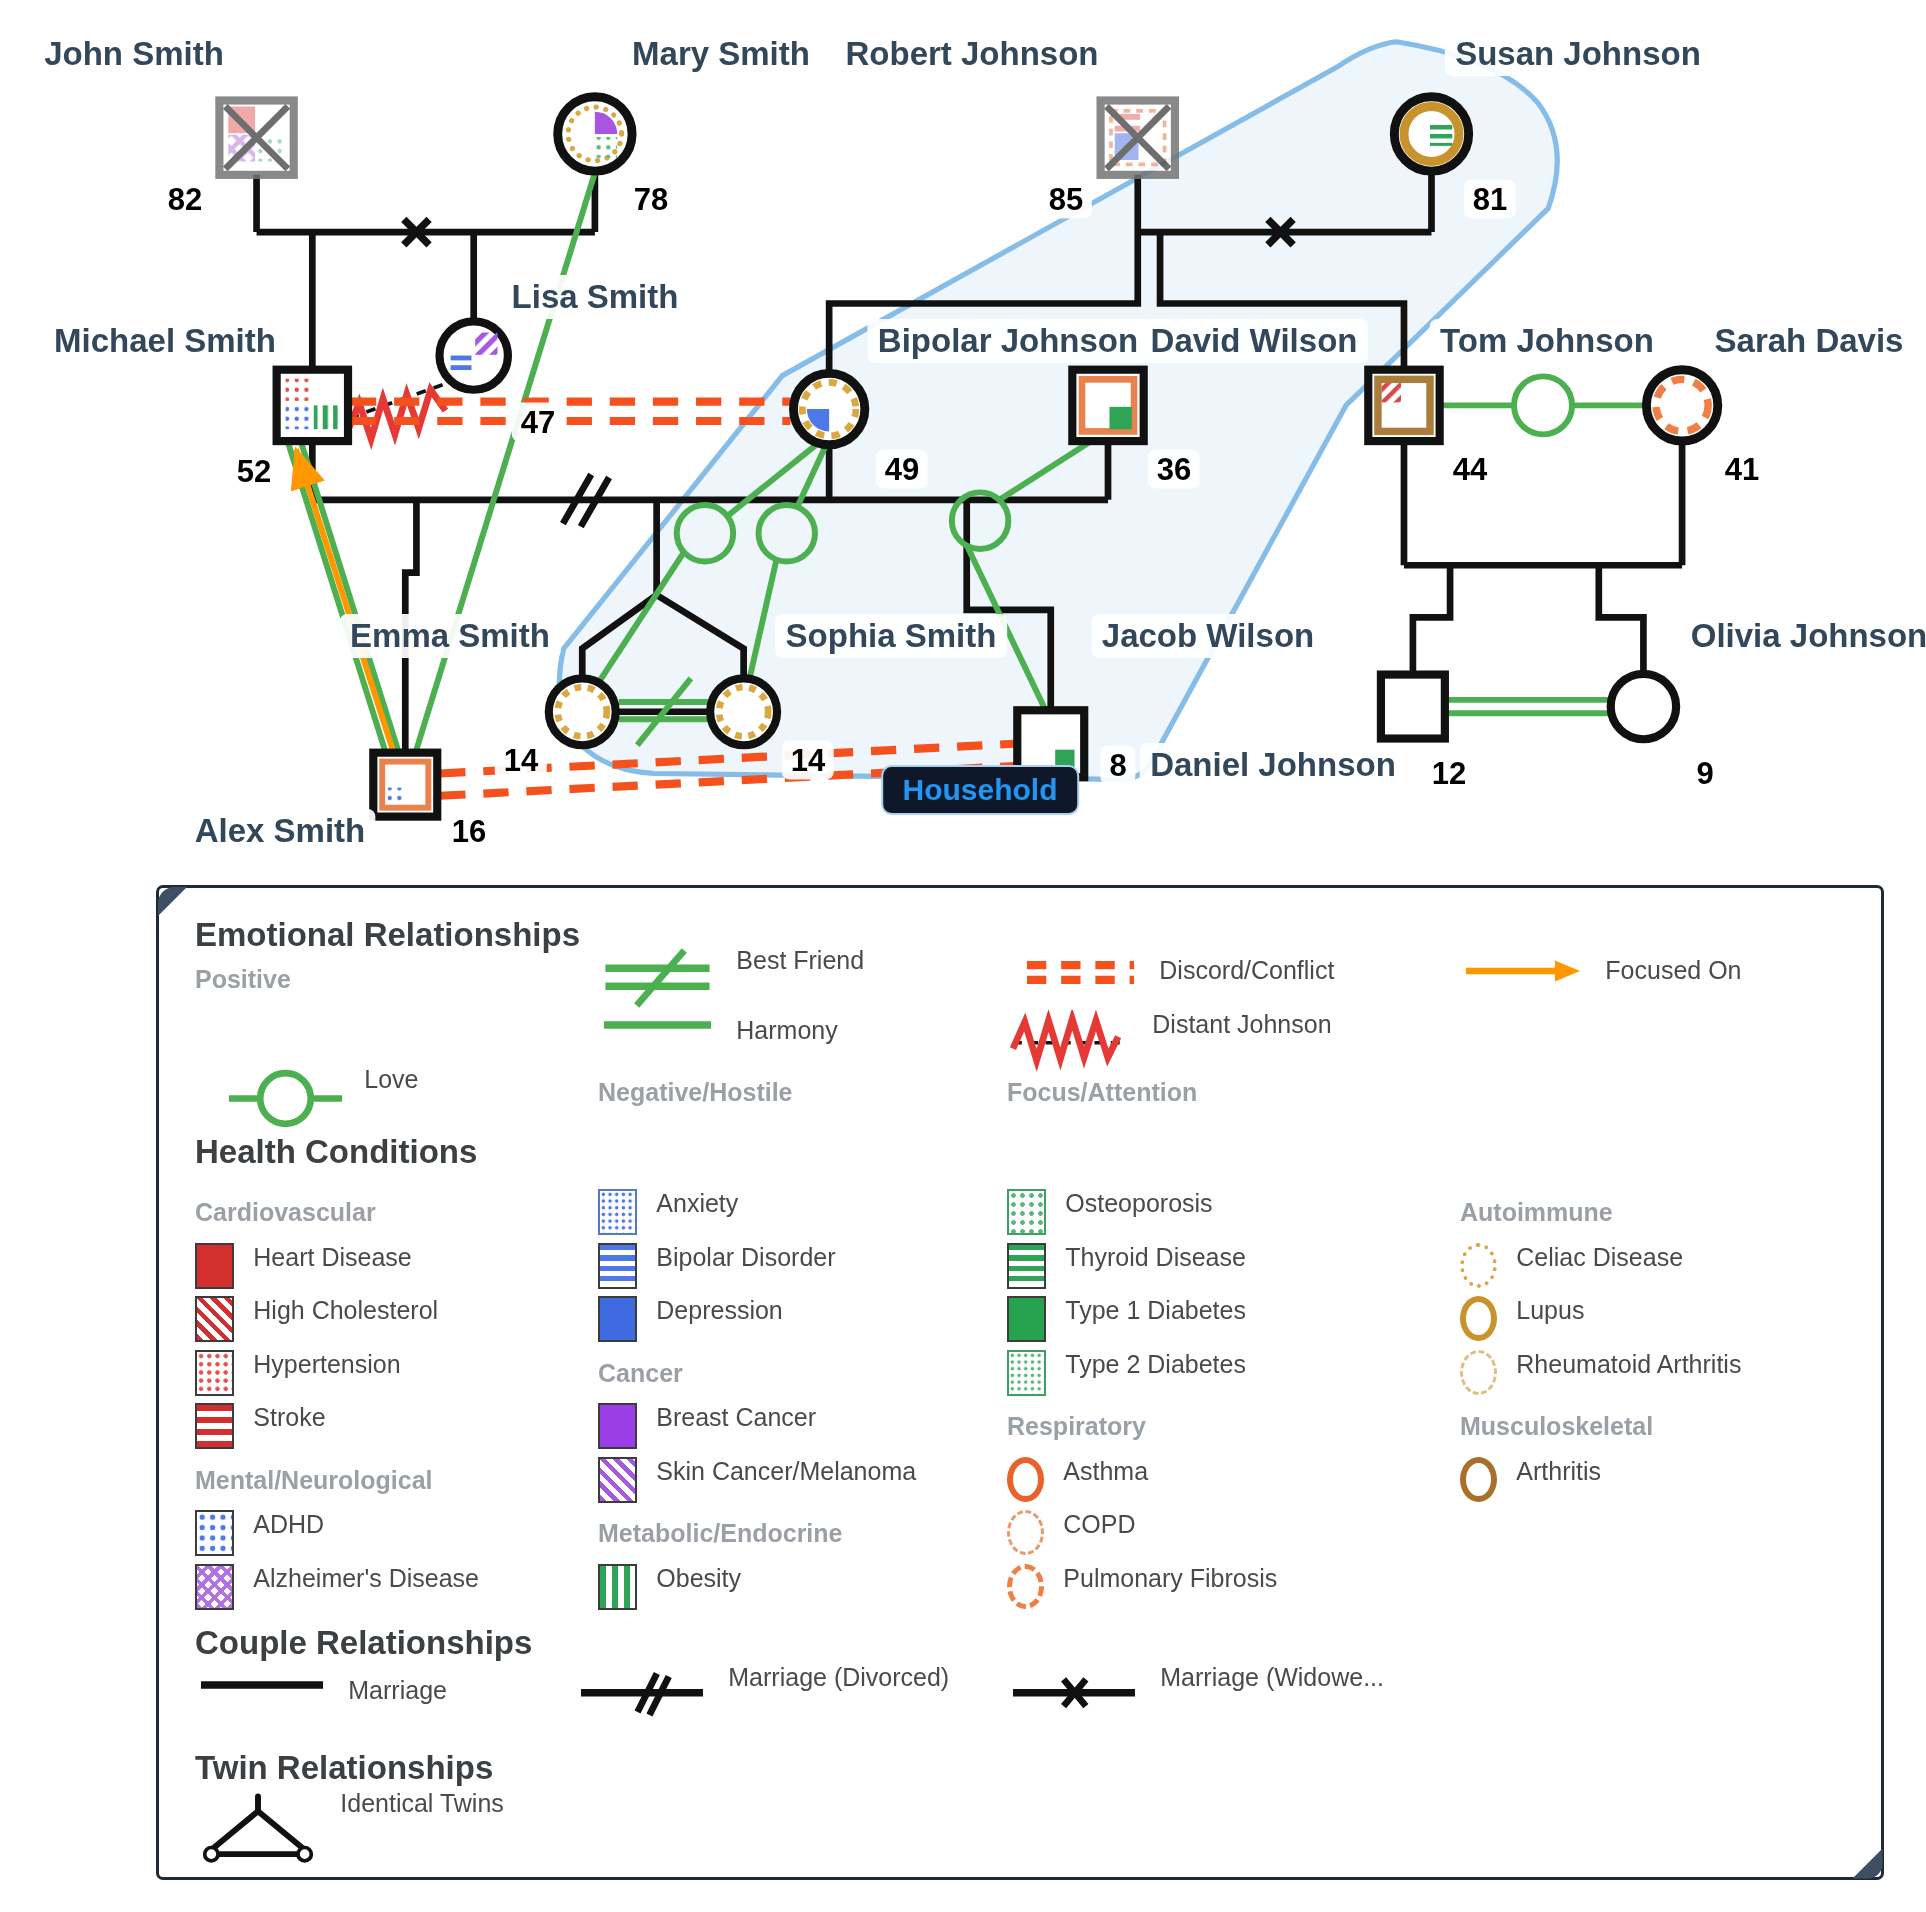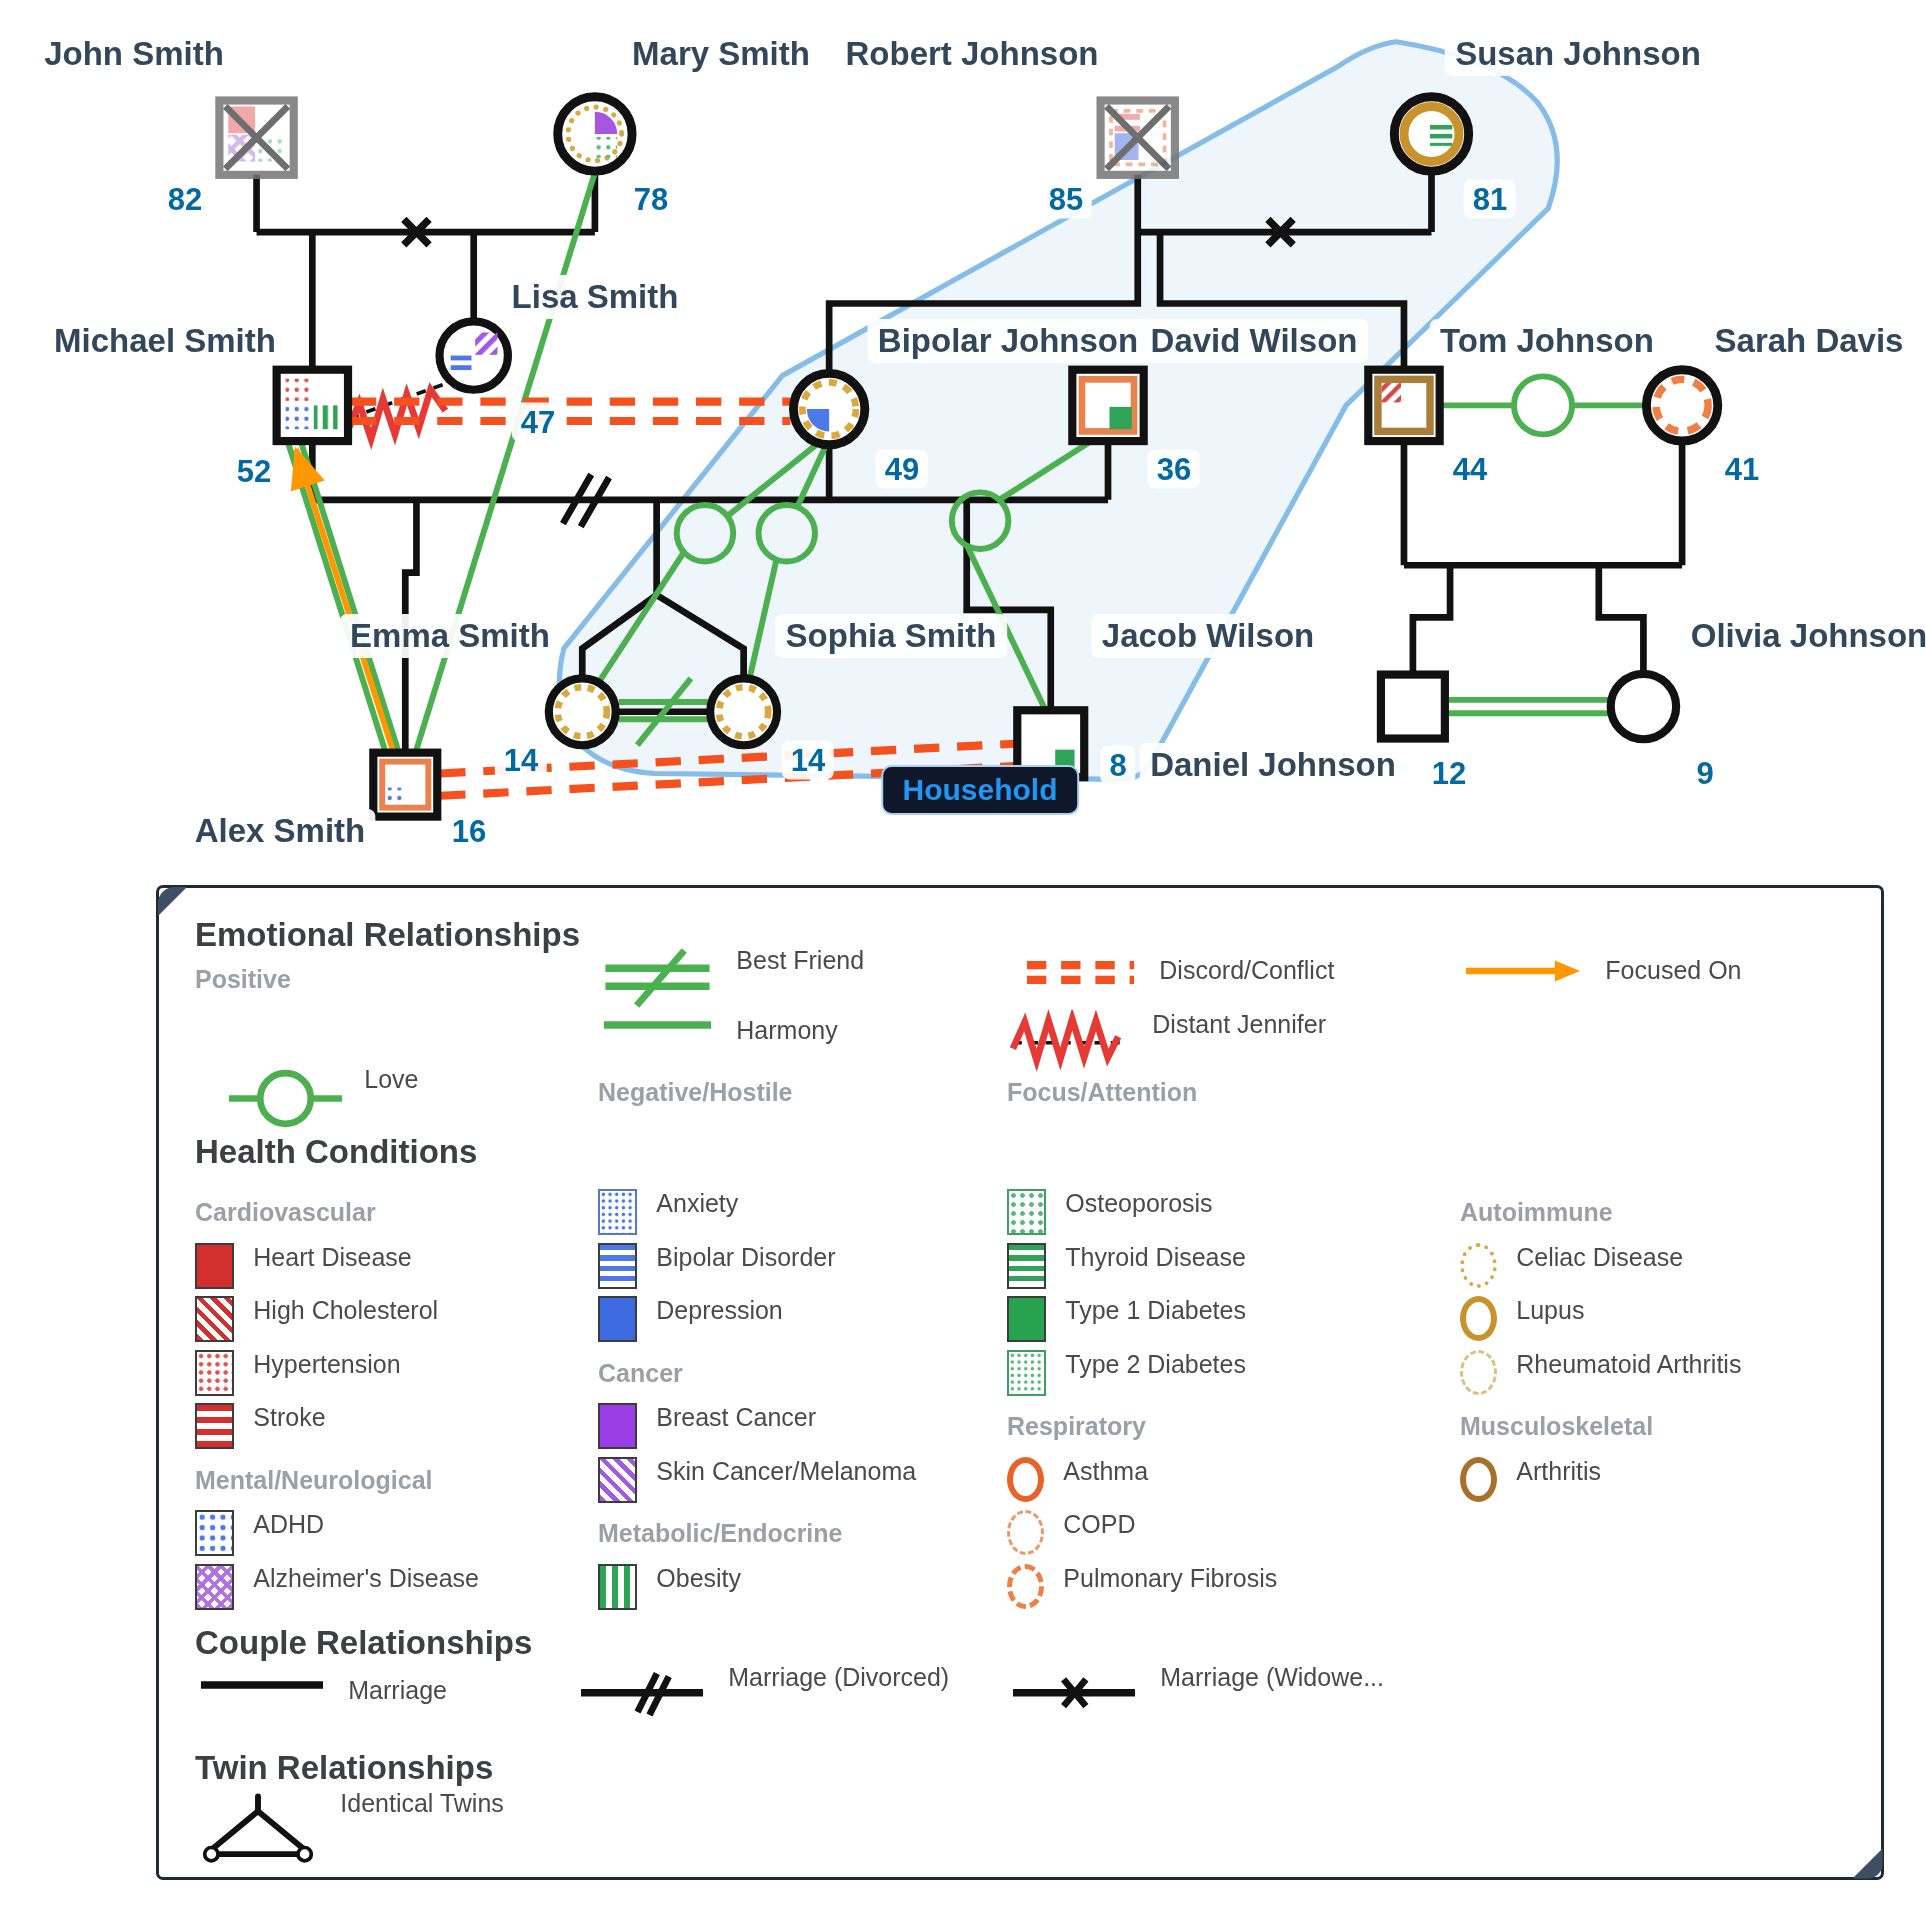--- a/index.html
+++ b/index.html
@@ -2,21 +2,21 @@
 <html style="font-size:12px"><head>
 <meta charset="utf-8">
 <style>
   html,body{margin:0;padding:0;background:#ffffff;}
   body{width:1926px;height:1913px;font-family:"Liberation Sans",sans-serif;}
   .stage{position:relative;width:1926px;height:1913px;overflow:hidden;background:#fff;}
   svg.geno{position:absolute;left:0;top:0;}
   .plabel{position:absolute;transform:translate(-50%,-50%);background:rgba(255,255,255,0.93);
     padding:3px 10.4px;border-radius:7.4px;font-size:33px;font-weight:600;color:#33475b;white-space:nowrap;line-height:1.15;}
   .age{position:absolute;transform:translate(-50%,-50%);background:rgba(255,255,255,0.93);
-    padding:1.5px 9px;border-radius:7.4px;font-size:31px;font-weight:600;color:#0369a1;white-space:nowrap;}
+    padding:1.5px 9px;border-radius:7.4px;font-size:31px;font-weight:600;color:#000000;white-space:nowrap;}
   .hhlabel{position:absolute;transform:translate(-50%,-50%);background:#0f172a;border:2.2px solid #abd0f0;
     border-radius:10.4px;color:#2196f3;font-size:30px;font-weight:700;padding:6px 19.3px;}
   
   .panel{position:absolute;left:156px;top:885px;width:1722px;height:989px;background:#fff;
     border:3.7px solid #1f2a37;border-radius:7px;}
   .corner{position:absolute;width:30px;height:30px;background:#3f4f63;}
   .corner.tl{left:-1.5px;top:-1.5px;clip-path:polygon(0 0,100% 0,0 100%);border-top-left-radius:16.4px;}
   .corner.br{right:-1.5px;bottom:-1.5px;clip-path:polygon(100% 100%,0 100%,100% 0);border-bottom-right-radius:16.4px;}
   .sectitle{position:absolute;font-size:33px;font-weight:700;color:#3c4043;white-space:nowrap;}
   .lhdr{position:absolute;font-size:25px;font-weight:700;color:#9aa0a6;white-space:nowrap;height:46px;display:flex;align-items:center;}
@@ -328,21 +328,21 @@
       </span>
       <span class="llab">Discord/Conflict</span>
     </div>
     <div class="lit" style="left:848px;top:122px;height:64px">
       <span class="esym">
         <svg width="126" height="64" viewBox="0 0 170 86">
             <path d="M8,44 H162" stroke="#111" stroke-width="5" stroke-dasharray="12 10" fill="none"></path>
         <path d="M8,52 L24,16 L40,68 L56,14 L72,66 L88,12 L104,64 L120,14 L136,64 L150,36" stroke="#e53935" stroke-width="9" fill="none"></path>
           </svg>
       </span>
-      <span class="llab">Distant Jennifer</span>
+      <span class="llab">Distant Johnson</span>
     </div>
     <div class="lhdr" style="left:848px;top:181px">Focus/Attention</div>
 
     <div class="lit" style="left:1301px;top:68px">
       <span class="esym">
         <svg width="126" height="30" viewBox="0 0 170 40">
             <path d="M8,20 H130" stroke="#ff9800" stroke-width="9" fill="none"></path>
             <path d="M128,6 L162,20 L128,34 Z" fill="#ff9800"></path>
           </svg>
       </span>

